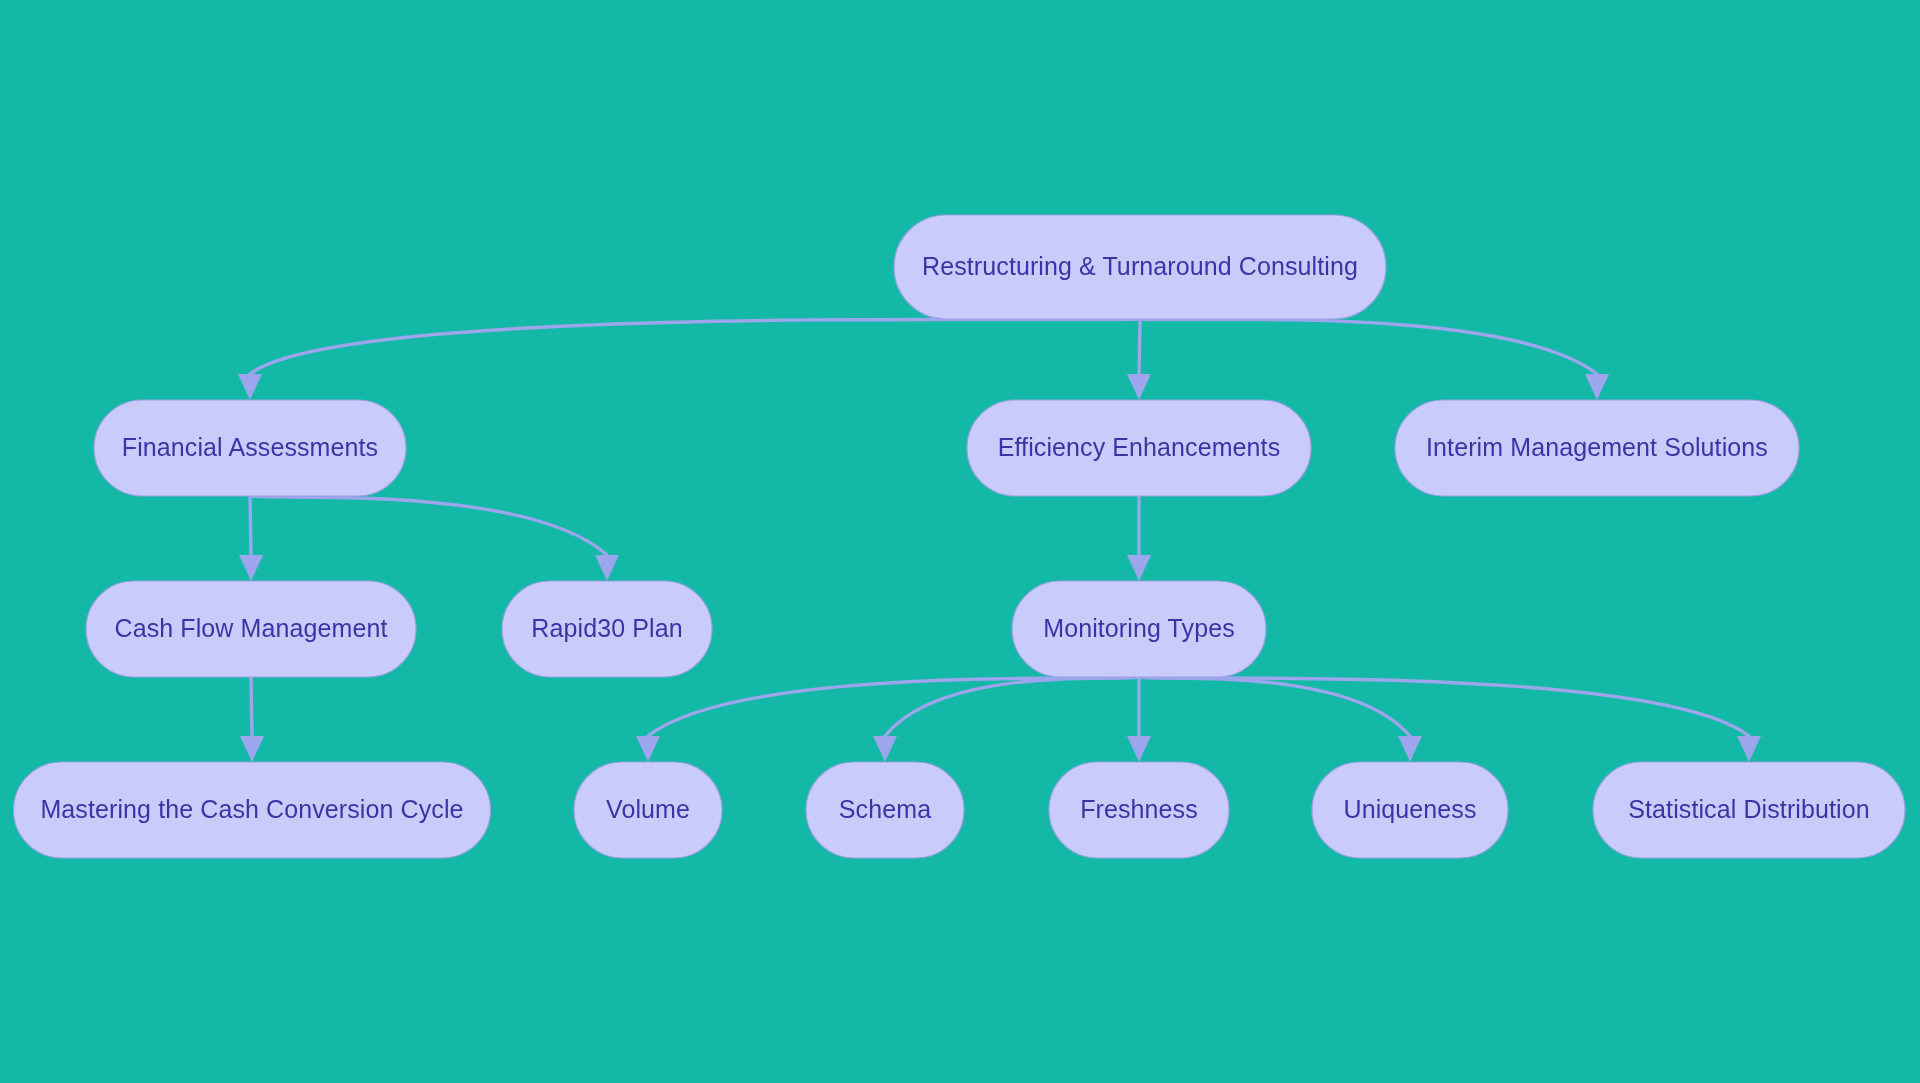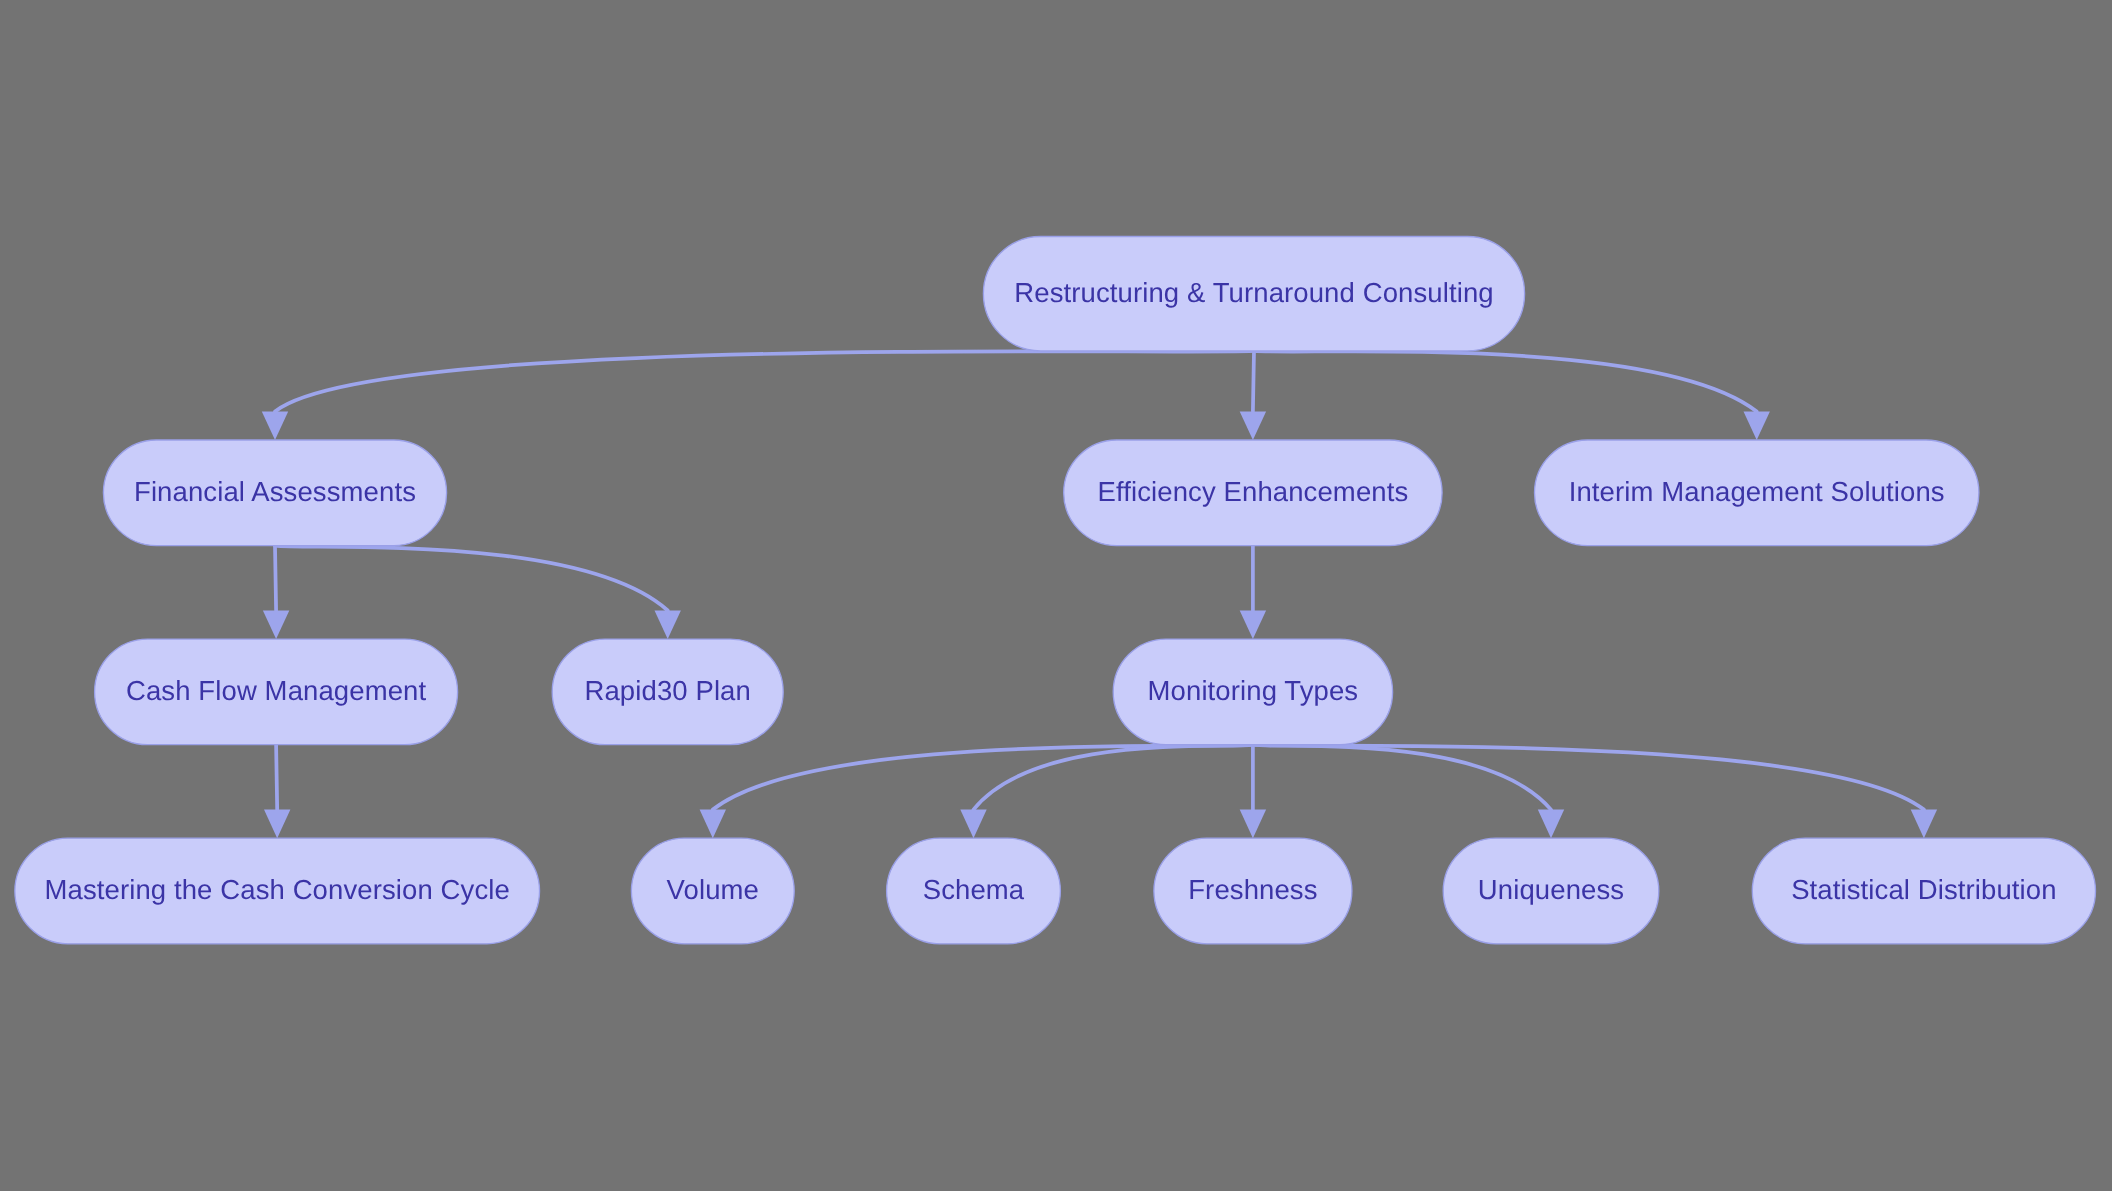--- a/index.html
+++ b/index.html
@@ -10,21 +10,21 @@
   body {
     width: 1920px;
     height: 1083px;
     overflow: hidden;
     font-family: "Liberation Sans", sans-serif;
   }
   #flowchart-root {
     position: relative;
     width: 1920px;
     height: 1083px;
-    background: #737373;
+    background: #14b8a6;
   }
   #flow-svg {
     position: absolute;
     left: 0;
     top: 0;
     width: 1920px;
     height: 1083px;
     display: block;
   }
   .node-shape {

